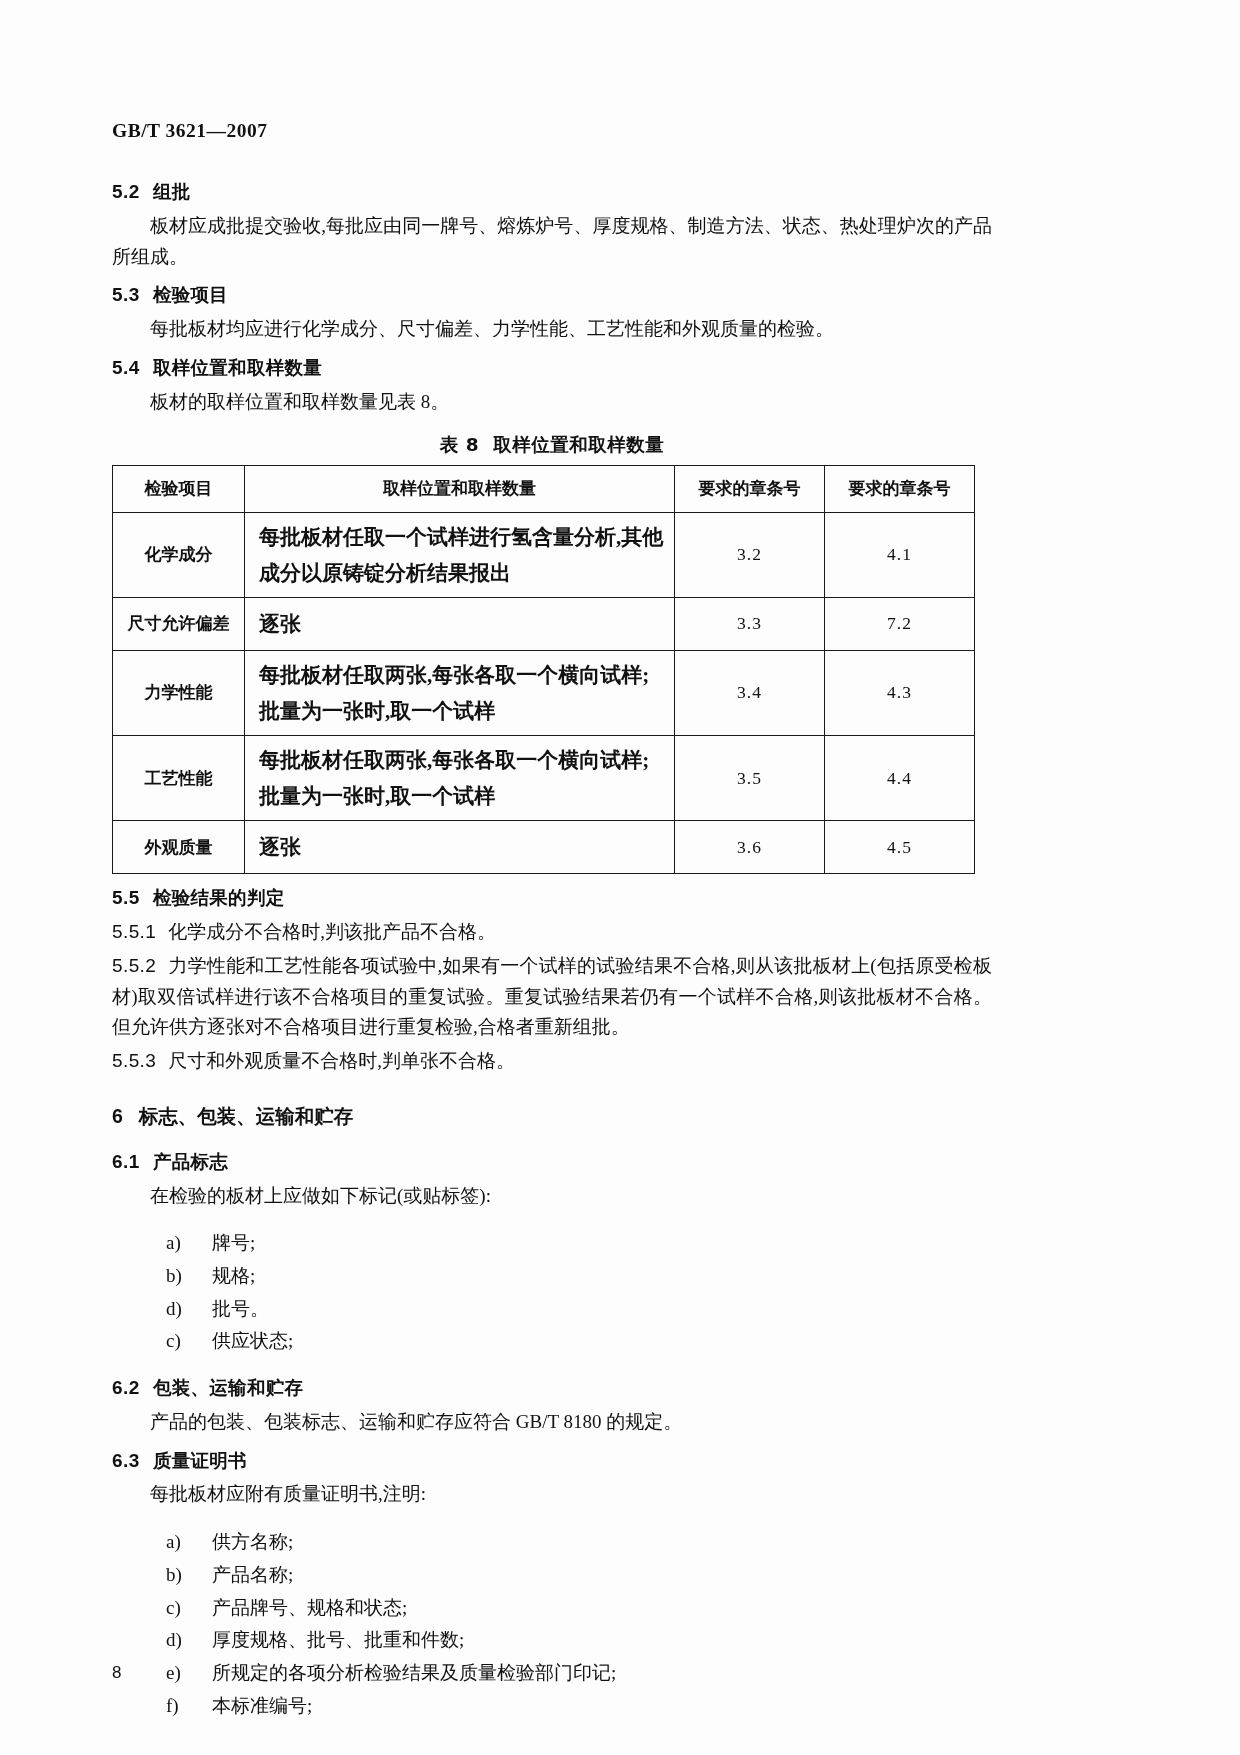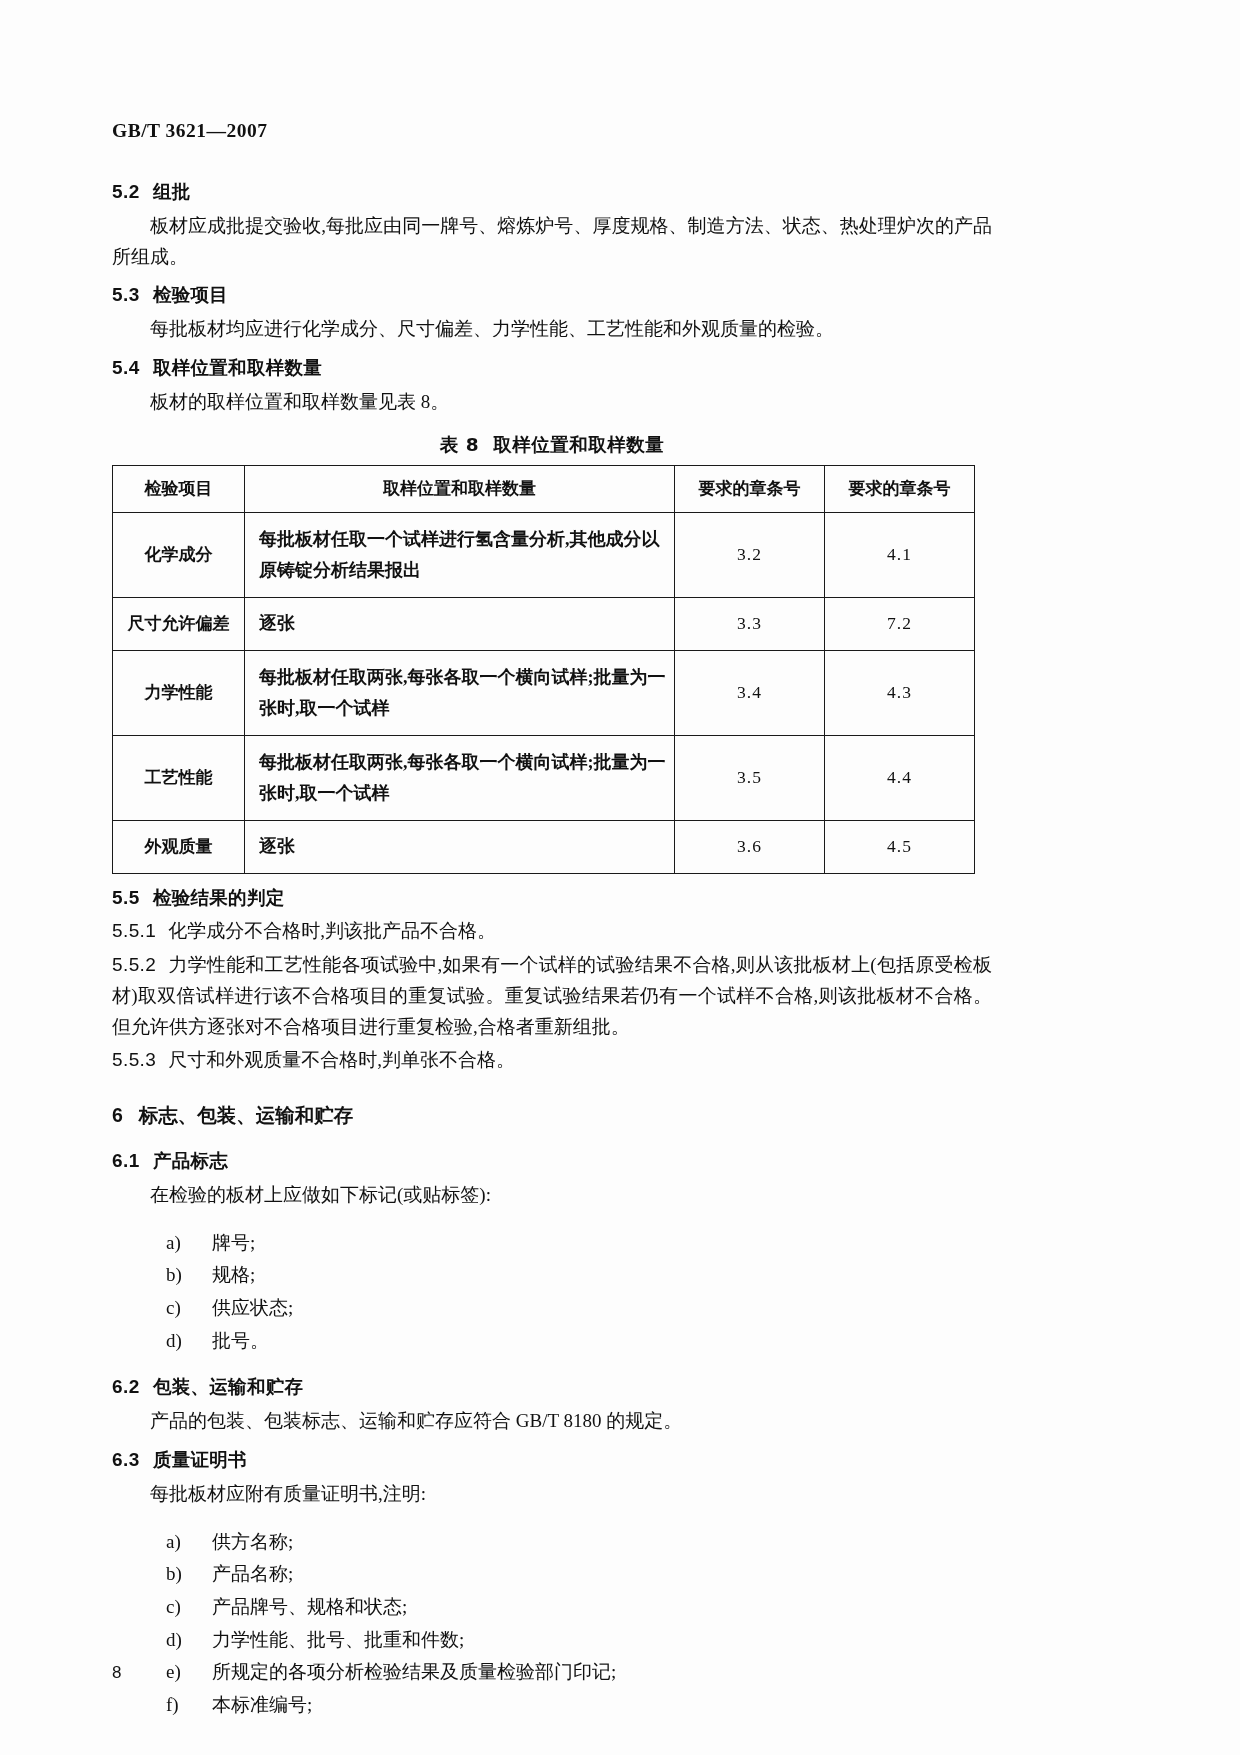--- a/index.html
+++ b/index.html
@@ -129,21 +129,21 @@
     text-align: center;
     font-family: "DejaVu Sans", "Liberation Sans", sans-serif;
     font-weight: bold;
     font-size: 17px;
   }
   table.t8 td.desc {
     text-align: left;
     line-height: 1.72;
     padding-left: 14px;
     font-family: "Liberation Serif", "DejaVu Serif", serif;
-    font-size: 18px;
+    font-size: 21px;
     font-weight: bold;
   }
   table.t8 td.ref {
     text-align: center;
     font-family: "Liberation Serif", "DejaVu Serif", serif;
     font-size: 17.5px;
     letter-spacing: 1px;
   }
   .col1 { width: 132px; }
   .col2 { width: 430px; }
@@ -256,38 +256,38 @@
       <span class="num">6</span><span class="txt">标志、包装、运输和贮存</span>
     </div>
 
     <div class="clause-head">
       <span class="num">6.1</span><span class="txt">产品标志</span>
     </div>
     <p class="para indent">在检验的板材上应做如下标记(或贴标签):</p>
     <ul class="list">
       <li><span class="mk">a)</span><span>牌号;</span></li>
       <li><span class="mk">b)</span><span>规格;</span></li>
+      <li><span class="mk">d)</span><span>批号。</span></li>
       <li><span class="mk">c)</span><span>供应状态;</span></li>
-      <li><span class="mk">d)</span><span>批号。</span></li>
     </ul>
 
     <div class="clause-head">
       <span class="num">6.2</span><span class="txt">包装、运输和贮存</span>
     </div>
     <p class="para indent">产品的包装、包装标志、运输和贮存应符合 GB/T 8180 的规定。</p>
 
     <div class="clause-head">
       <span class="num">6.3</span><span class="txt">质量证明书</span>
     </div>
     <p class="para indent">每批板材应附有质量证明书,注明:</p>
     <ul class="list">
       <li><span class="mk">a)</span><span>供方名称;</span></li>
       <li><span class="mk">b)</span><span>产品名称;</span></li>
       <li><span class="mk">c)</span><span>产品牌号、规格和状态;</span></li>
-      <li><span class="mk">d)</span><span>力学性能、批号、批重和件数;</span></li>
+      <li><span class="mk">d)</span><span>厚度规格、批号、批重和件数;</span></li>
       <li><span class="mk">e)</span><span>所规定的各项分析检验结果及质量检验部门印记;</span></li>
       <li><span class="mk">f)</span><span>本标准编号;</span></li>
     </ul>
 
   </div>
 
   <div class="page-number">8</div>
 
 </div>
 

